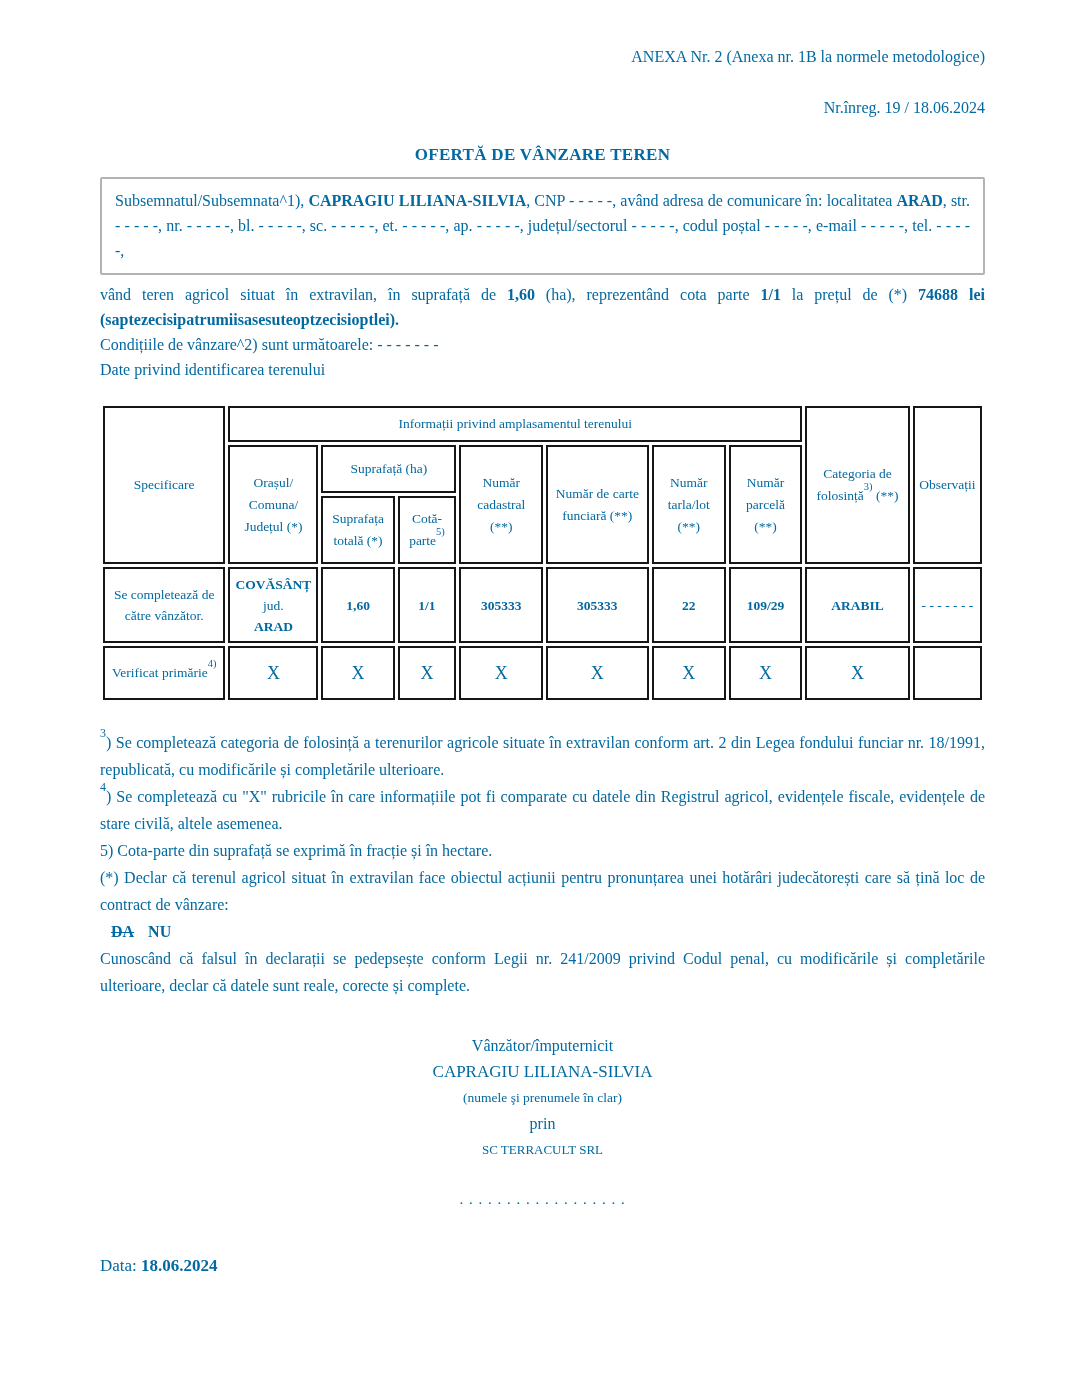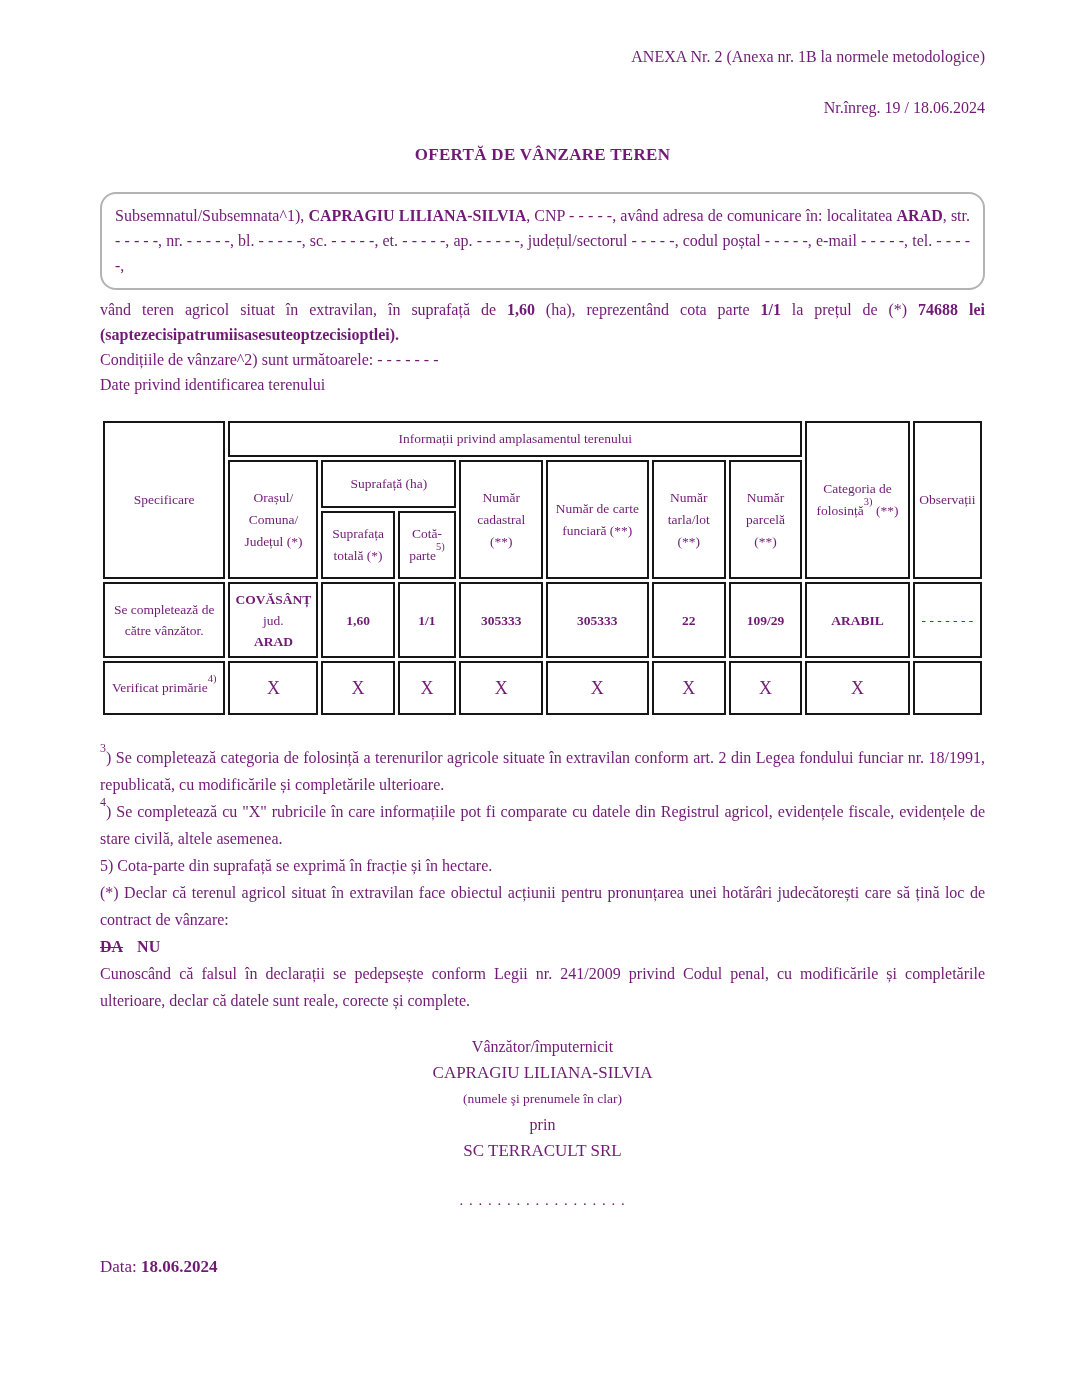--- a/index.html
+++ b/index.html
@@ -1,39 +1,39 @@
 <!DOCTYPE html>
 <html><head>
 <meta charset="utf-8">
 <style>
   * { margin: 0; padding: 0; box-sizing: border-box; }
   html, body { background: #ffffff; }
   .page {
     width: 1082px;
     height: 1400px;
     background: #ffffff;
-    color: #701a75;
+    color: #0369a1;
     font-family: "Liberation Serif", "DejaVu Serif", serif;
     padding: 48px 97px 0 100px;
     position: relative;
     overflow: hidden;
   }
   .right { text-align: right; font-size: 16px; }
   .nrinreg { margin-top: 33px; }
   .doc-title {
     margin-top: 28px;
     text-align: center;
     font-weight: bold;
     font-size: 17px;
     letter-spacing: 0.3px;
   }
   .intro-box {
-    margin-top: 27px;
+    margin-top: 12px;
     border: 2px solid #b3b3b3;
-    border-radius: 16px;
+    border-radius: 2px;
     padding: 9px 13px 10px 13px;
     font-size: 16px;
     line-height: 25px;
     text-align: justify;
   }
   .para { font-size: 16px; line-height: 25px; text-align: justify; }
   .sale-para { margin-top: 7px; }
   .b { font-weight: bold; }
   .reg { font-weight: normal; }
 
@@ -60,29 +60,29 @@
   td.row-c { height: 68px; }
   td.row-d { height: 76px; line-height: 21px; }
   td.row-e { height: 54px; }
   td.xcell { font-size: 18px; }
   td.small-jud { line-height: 21px; }
   sup.s { font-size: 10.5px; line-height: 0; position: relative; top: -5px; }
   sup.fm { font-size: 12px; line-height: 0; position: relative; top: -5px; }
 
   .foot { margin-top: 26px; font-size: 16px; line-height: 27px; }
   .foot .jpara { text-align: justify; }
-  .danu-line { font-weight: bold; }
+  .danu-line { font-weight: bold; margin-left: 11px; }
   .strike { text-decoration: line-through; }
   .nu { margin-left: 14px; }
 
   .sig { text-align: center; font-size: 16px; line-height: 26px; }
-  .sig-block { margin-top: 20px; }
+  .sig-block { margin-top: 34px; }
   .sig-name { font-size: 17px; }
   .sig-hint { font-size: 13.5px; }
-  .sig-company { font-size: 17px; }
+  .sig-company { font-size: 13px; }
   .sig-dots { margin-top: 23px; font-size: 15px; letter-spacing: 1px; }
   .date-line { margin-top: 44px; font-size: 17px; }
 </style>
 </head>
 <body>
 
 <div class="page">
 
   <div class="right">ANEXA Nr. 2 (Anexa nr. 1B la normele metodologice)</div>
   <div class="right nrinreg">Nr.înreg. 19 / 18.06.2024</div>

